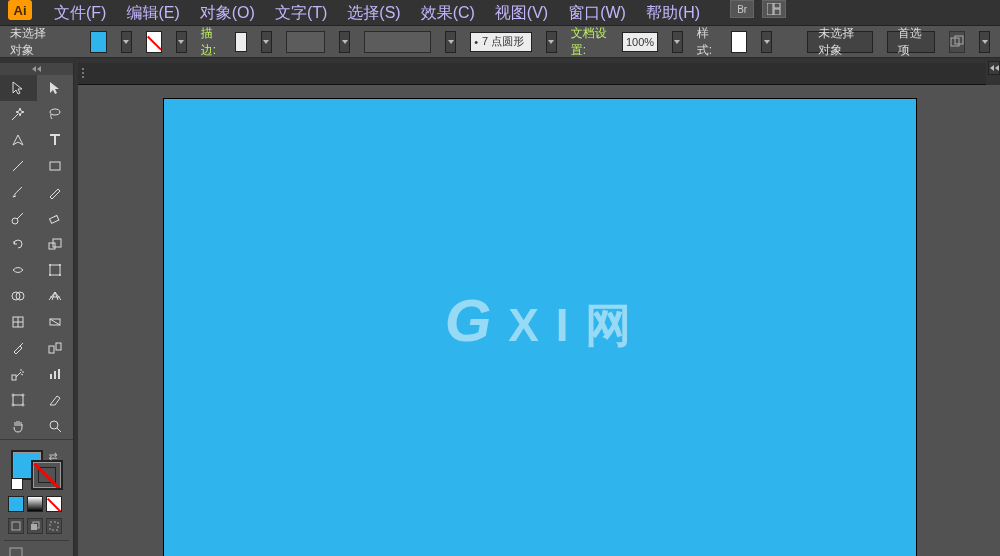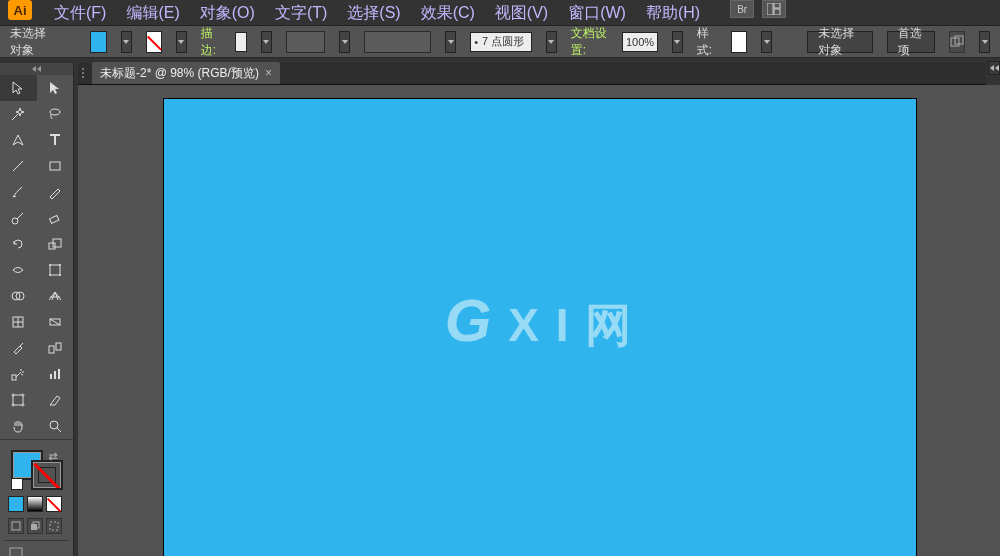--- a/index.html
+++ b/index.html
@@ -144,24 +144,20 @@
   <div class="dd"></div>
 </div>
 
 <div class="tabstrip"></div>
 <div class="tabbar">
   <div class="tabbar-handle">
       <span></span>
       <span></span>
       <span></span>
     </div>
-  <div class="tab">
-    <span>未标题-2* @ 98% (RGB/预览)</span>
-    <span class="tab-close">×</span>
-  </div>
 </div>
 <div class="panel-strip"></div>
 
 <div class="toolbox-wrap">
   <div class="toolbox-head"></div>
   <div class="toolgrid">
     <div class="tool selected">
         <svg viewBox="0 0 16 16">
           <path d="M3 2 L3 13 L6 10 L8 14 L10 13 L8 9 L12 9 Z" fill="none" stroke="#ddd"></path>
         </svg>

